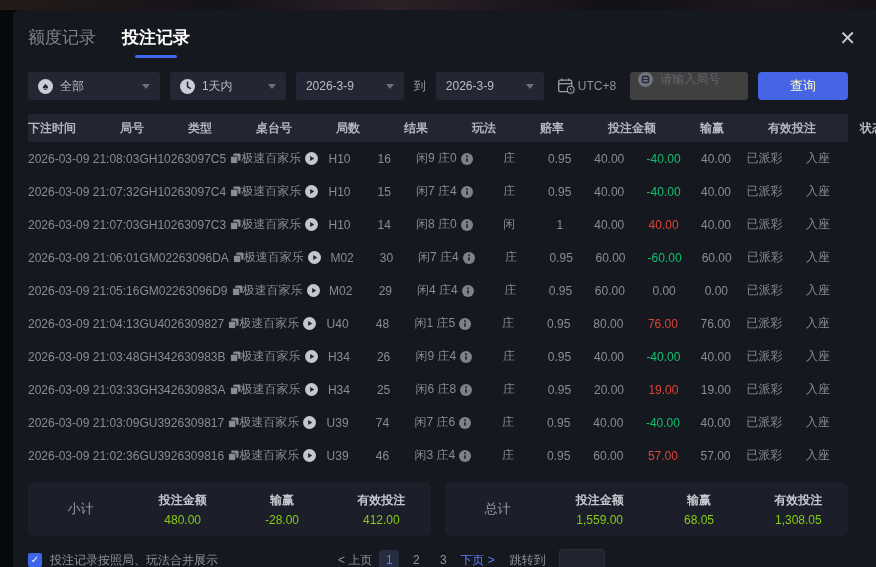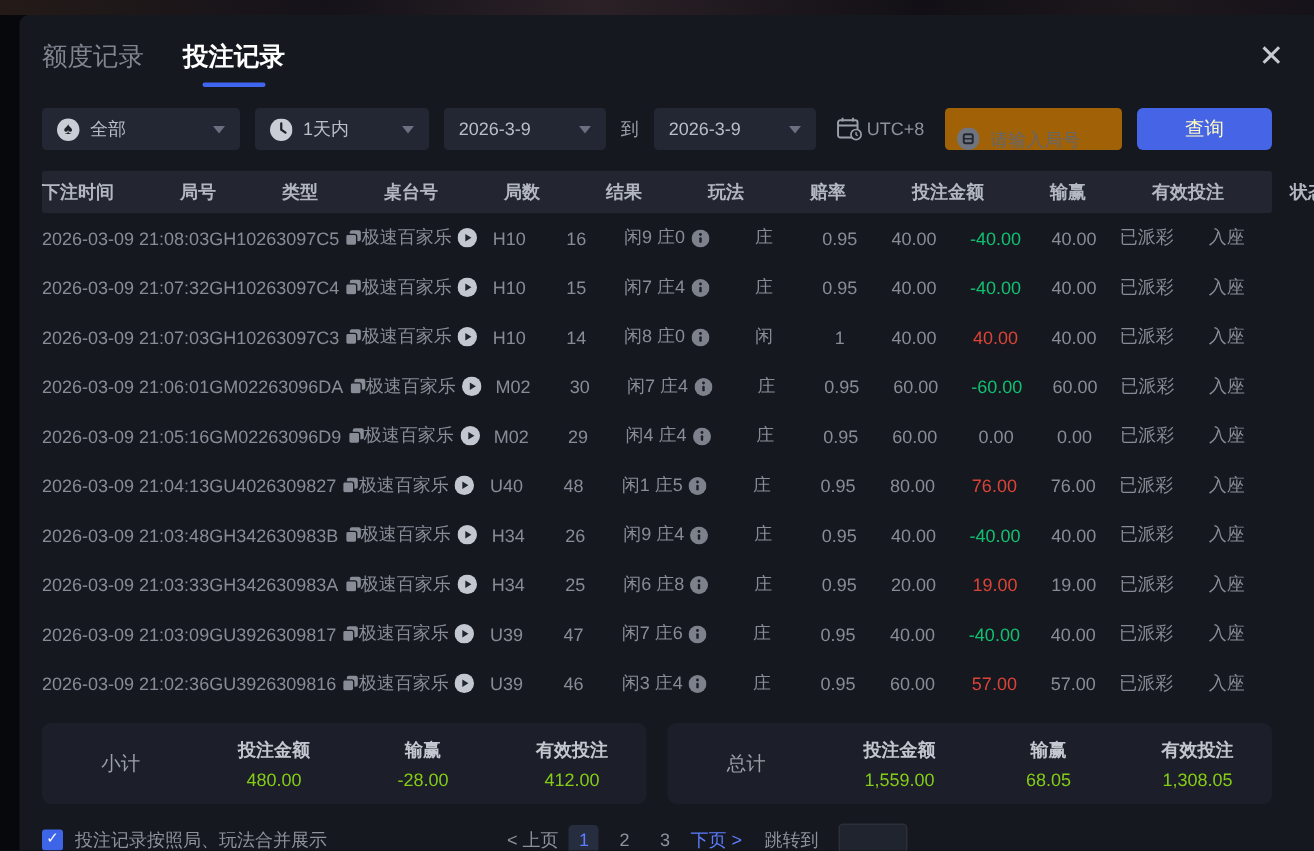--- a/index.html
+++ b/index.html
@@ -50,22 +50,22 @@
     background:#c9cdd5; color:#1d2027; font-size:11px; line-height:15px;
     text-align:center; margin-right:7px; flex:none;
   }
   .icowrap { display:flex; align-items:center; margin-right:7px; flex:none; }
   .w-cat  { width:132px; }
   .w-rng  { width:116px; }
   .w-date { width:108px; }
   .tolabel { font-size:12px; color:#9aa0aa; }
   .tz { display:flex; align-items:center; gap:3px; color:#8d929c; font-size:12px; padding:0 4px; }
   .finput {
-    width:118px; height:28px; background:#a16207; border-radius:3px;
-    display:flex; align-items:flex-end; padding:0 8px;
+    width:118px; height:28px; background:#404040; border-radius:3px;
+    display:flex; align-items:flex-start; padding:0 8px;
   }
   .finput input {
     background:transparent; border:none; outline:none; width:100%;
     color:#c9ccd3; font-size:12px; font-family:"Liberation Sans",sans-serif;
   }
   .finput input::placeholder { color:#62676f; }
   .searchbtn {
     margin-left:auto; width:90px; height:28px;
     background:#4565e6; border:none; border-radius:4px;
     color:#fef9c3; font-size:13px; cursor:pointer;
@@ -712,21 +712,21 @@
               <svg width="13" height="13" viewBox="0 0 14 14">
                 <circle cx="7" cy="7" r="7" fill="#c3c8d0"></circle>
                 <path d="M5.6 4.3L10 7L5.6 9.7Z" fill="#20242c"></path>
               </svg>
             </span>
           </div>
           <div class="td">
             <span>U39</span>
           </div>
           <div class="td">
-            <span>47</span>
+            <span>74</span>
           </div>
           <div class="td">
             <span>闲7 庄6</span>
             <span class="icn">
               <svg width="12" height="12" viewBox="0 0 12 12">
                 <circle cx="6" cy="6" r="6" fill="#7c818b"></circle>
                 <rect x="5.2" y="5.1" width="1.6" height="3.8" rx="0.8" fill="#1b1e25"></rect>
                 <circle cx="6" cy="3.3" r="0.95" fill="#1b1e25"></circle>
               </svg>
             </span>

